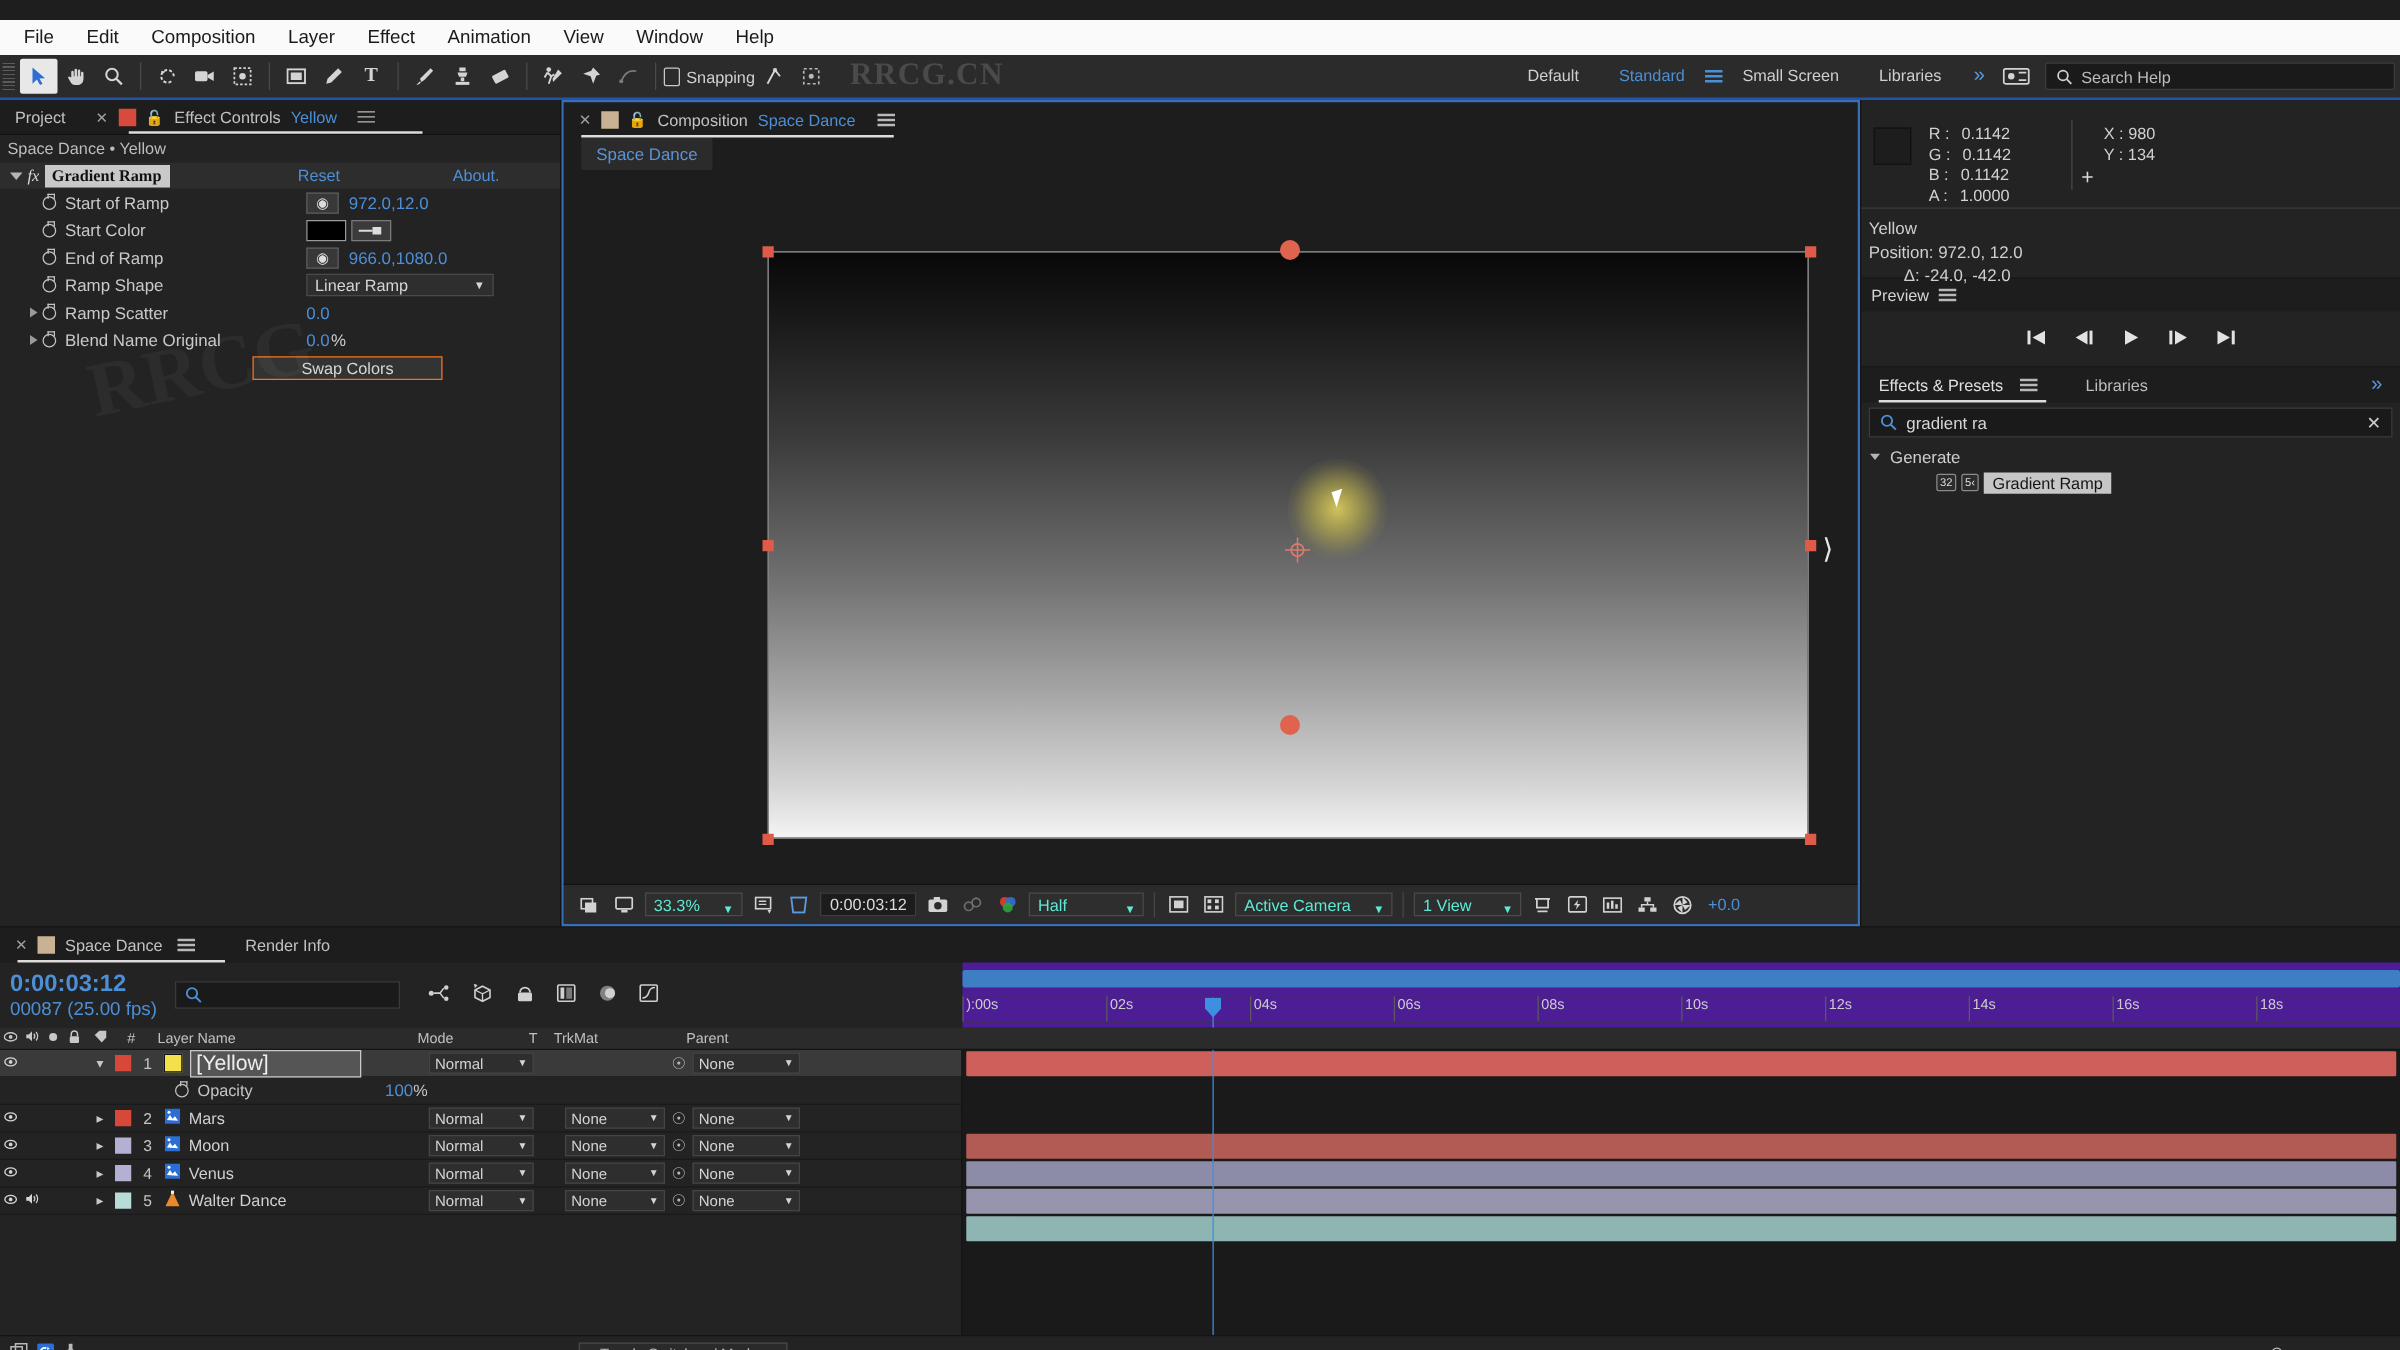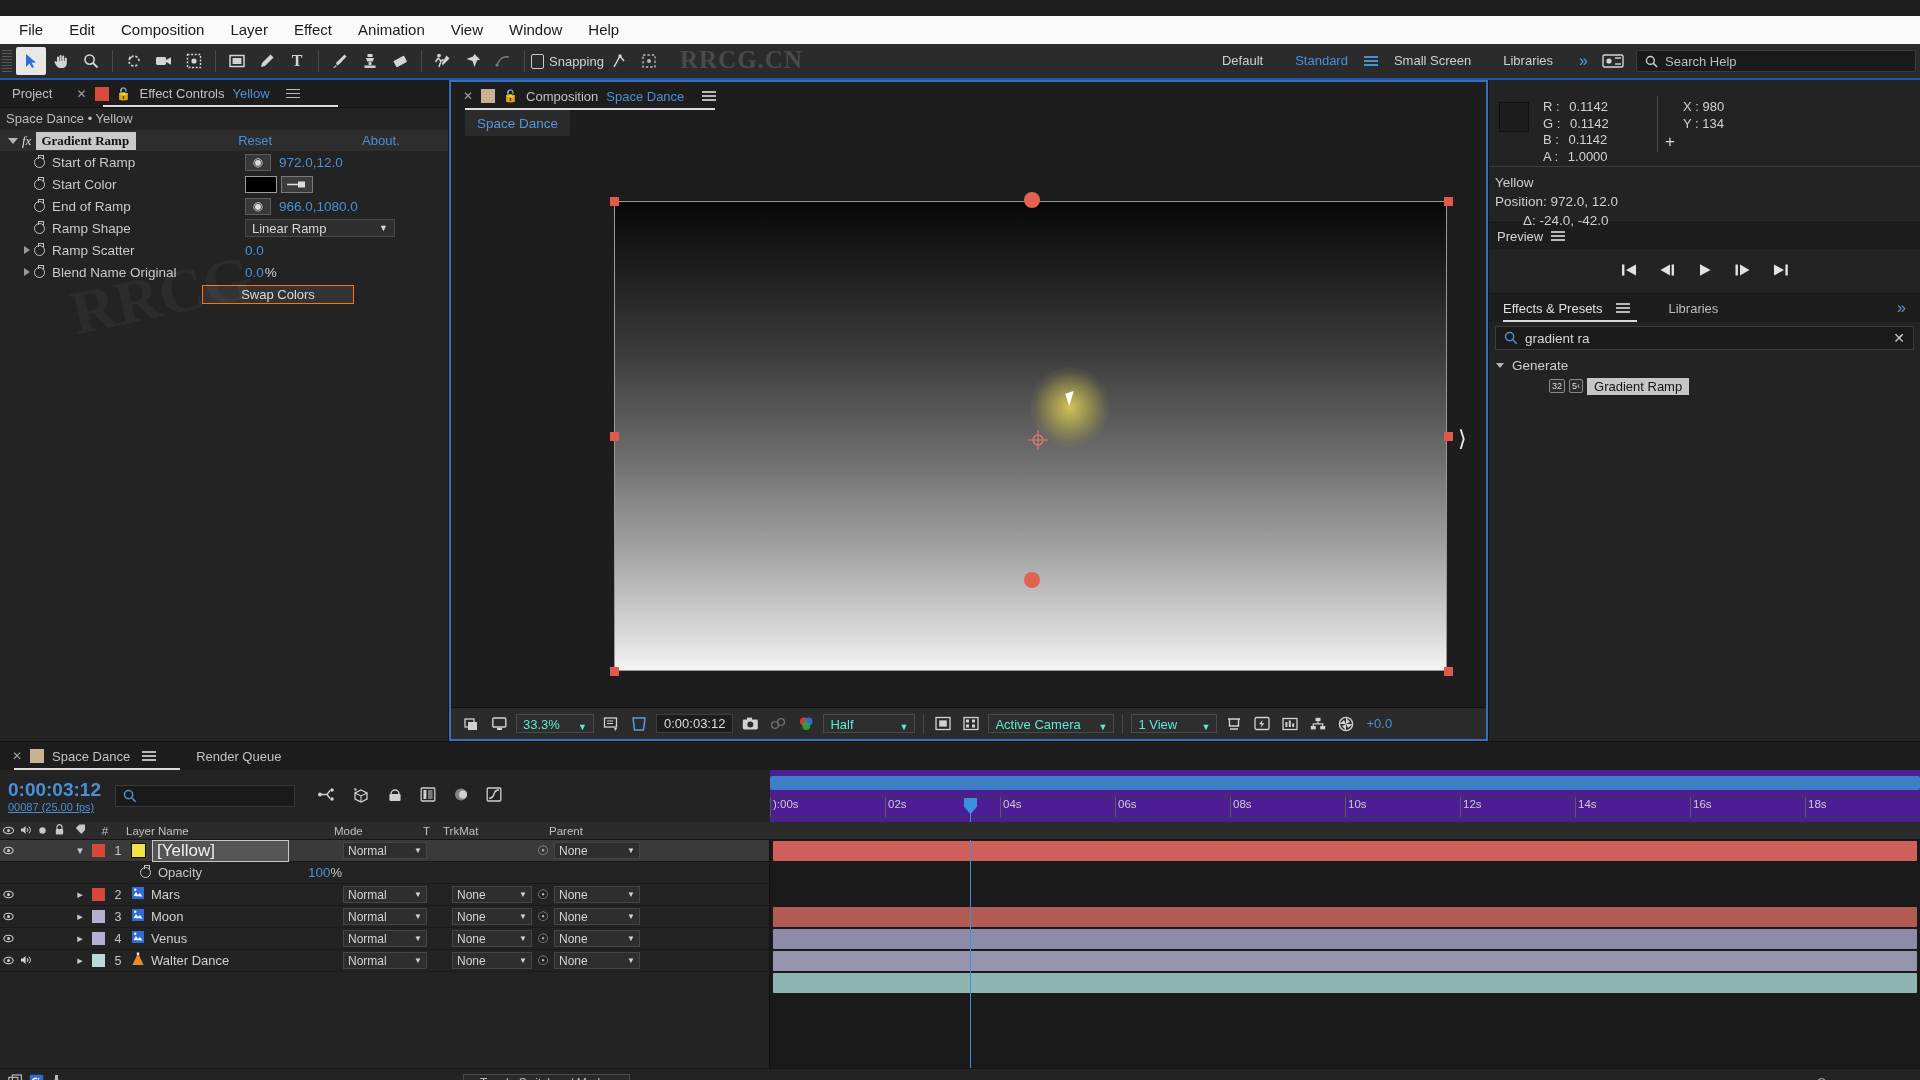--- a/index.html
+++ b/index.html
@@ -136,21 +136,21 @@
      padding:1px 2px;border-radius:2px;line-height:10px;}
   .fxitemname { background:#c6c6c6; color:#141414; padding:1px 7px; font-size:13px;}
 
   
   .timeline { height:355px; background:#1d1d1d; border-top:1px solid #111;
     display:flex; flex-direction:column; }
   .tltabs { height:28px; background:#1d1d1d; display:flex;align-items:center; position:relative;}
   .tlhead { height:52px; display:flex; background:#232323; }
   .tlleft { width:770px; display:flex; align-items:center; padding-left:8px; gap:0;}
   .tc { color:#4d8fd6; font-weight:bold; font-size:19px; font-family:"Liberation Sans",sans-serif;}
-  .tcsub { color:#4d8fd6; font-size:11px;text-decoration:underline; }
+  .tcsub { color:#4d8fd6; font-size:15px; }
   .tlsearch { width:180px; height:22px; background:#1a1a1a; border:1px solid #3a3a3a;
      margin-left:14px; display:flex;align-items:center;padding:0 7px;gap:6px;color:#999;}
   .tlicons { display:flex; align-items:center; gap:17px; margin-left:22px; color:#d0d0d0; font-size:15px;}
   .ruler { flex:1; position:relative; background:#4c1d95; }
   .rulerband { position:absolute; left:0; right:0; top:26px; height:22px; border-top:1px solid #3a3a3a;
      border-bottom:1px solid #3a3a3a;}
   .tick { position:absolute; top:27px; width:1px; height:20px; background:#5b5b5b;}
   .ticklbl { position:absolute; top:28px; font-size:11.5px; color:#cdcdcd;}
   .wb { position:absolute; top:6px; height:14px; background:#3d7ec4; border-radius:2px;}
   .colhdr { height:18px; background:#2b2b2b; display:flex; align-items:center;
@@ -718,21 +718,21 @@
     <div class="ptab" style="gap:8px;">
       <span class="xclose">✕</span>
       <span class="tansq"></span>
       <span>Space Dance</span>
     </div>
     <span class="hamb g">
         <i></i>
         <i></i>
         <i></i>
       </span>
-    <div class="ptab" style="margin-left:28px">Render Queue</div>
+    <div class="ptab" style="margin-left:28px">Render Info</div>
     <div class="underline" style="left:14px;width:166px;"></div>
   </div>
 
   <div class="tlhead">
     <div class="tlleft">
       <div>
         <div class="tc">0:00:03:12</div>
         <div class="tcsub">00087 (25.00 fps)</div>
       </div>
       <div class="tlsearch">

